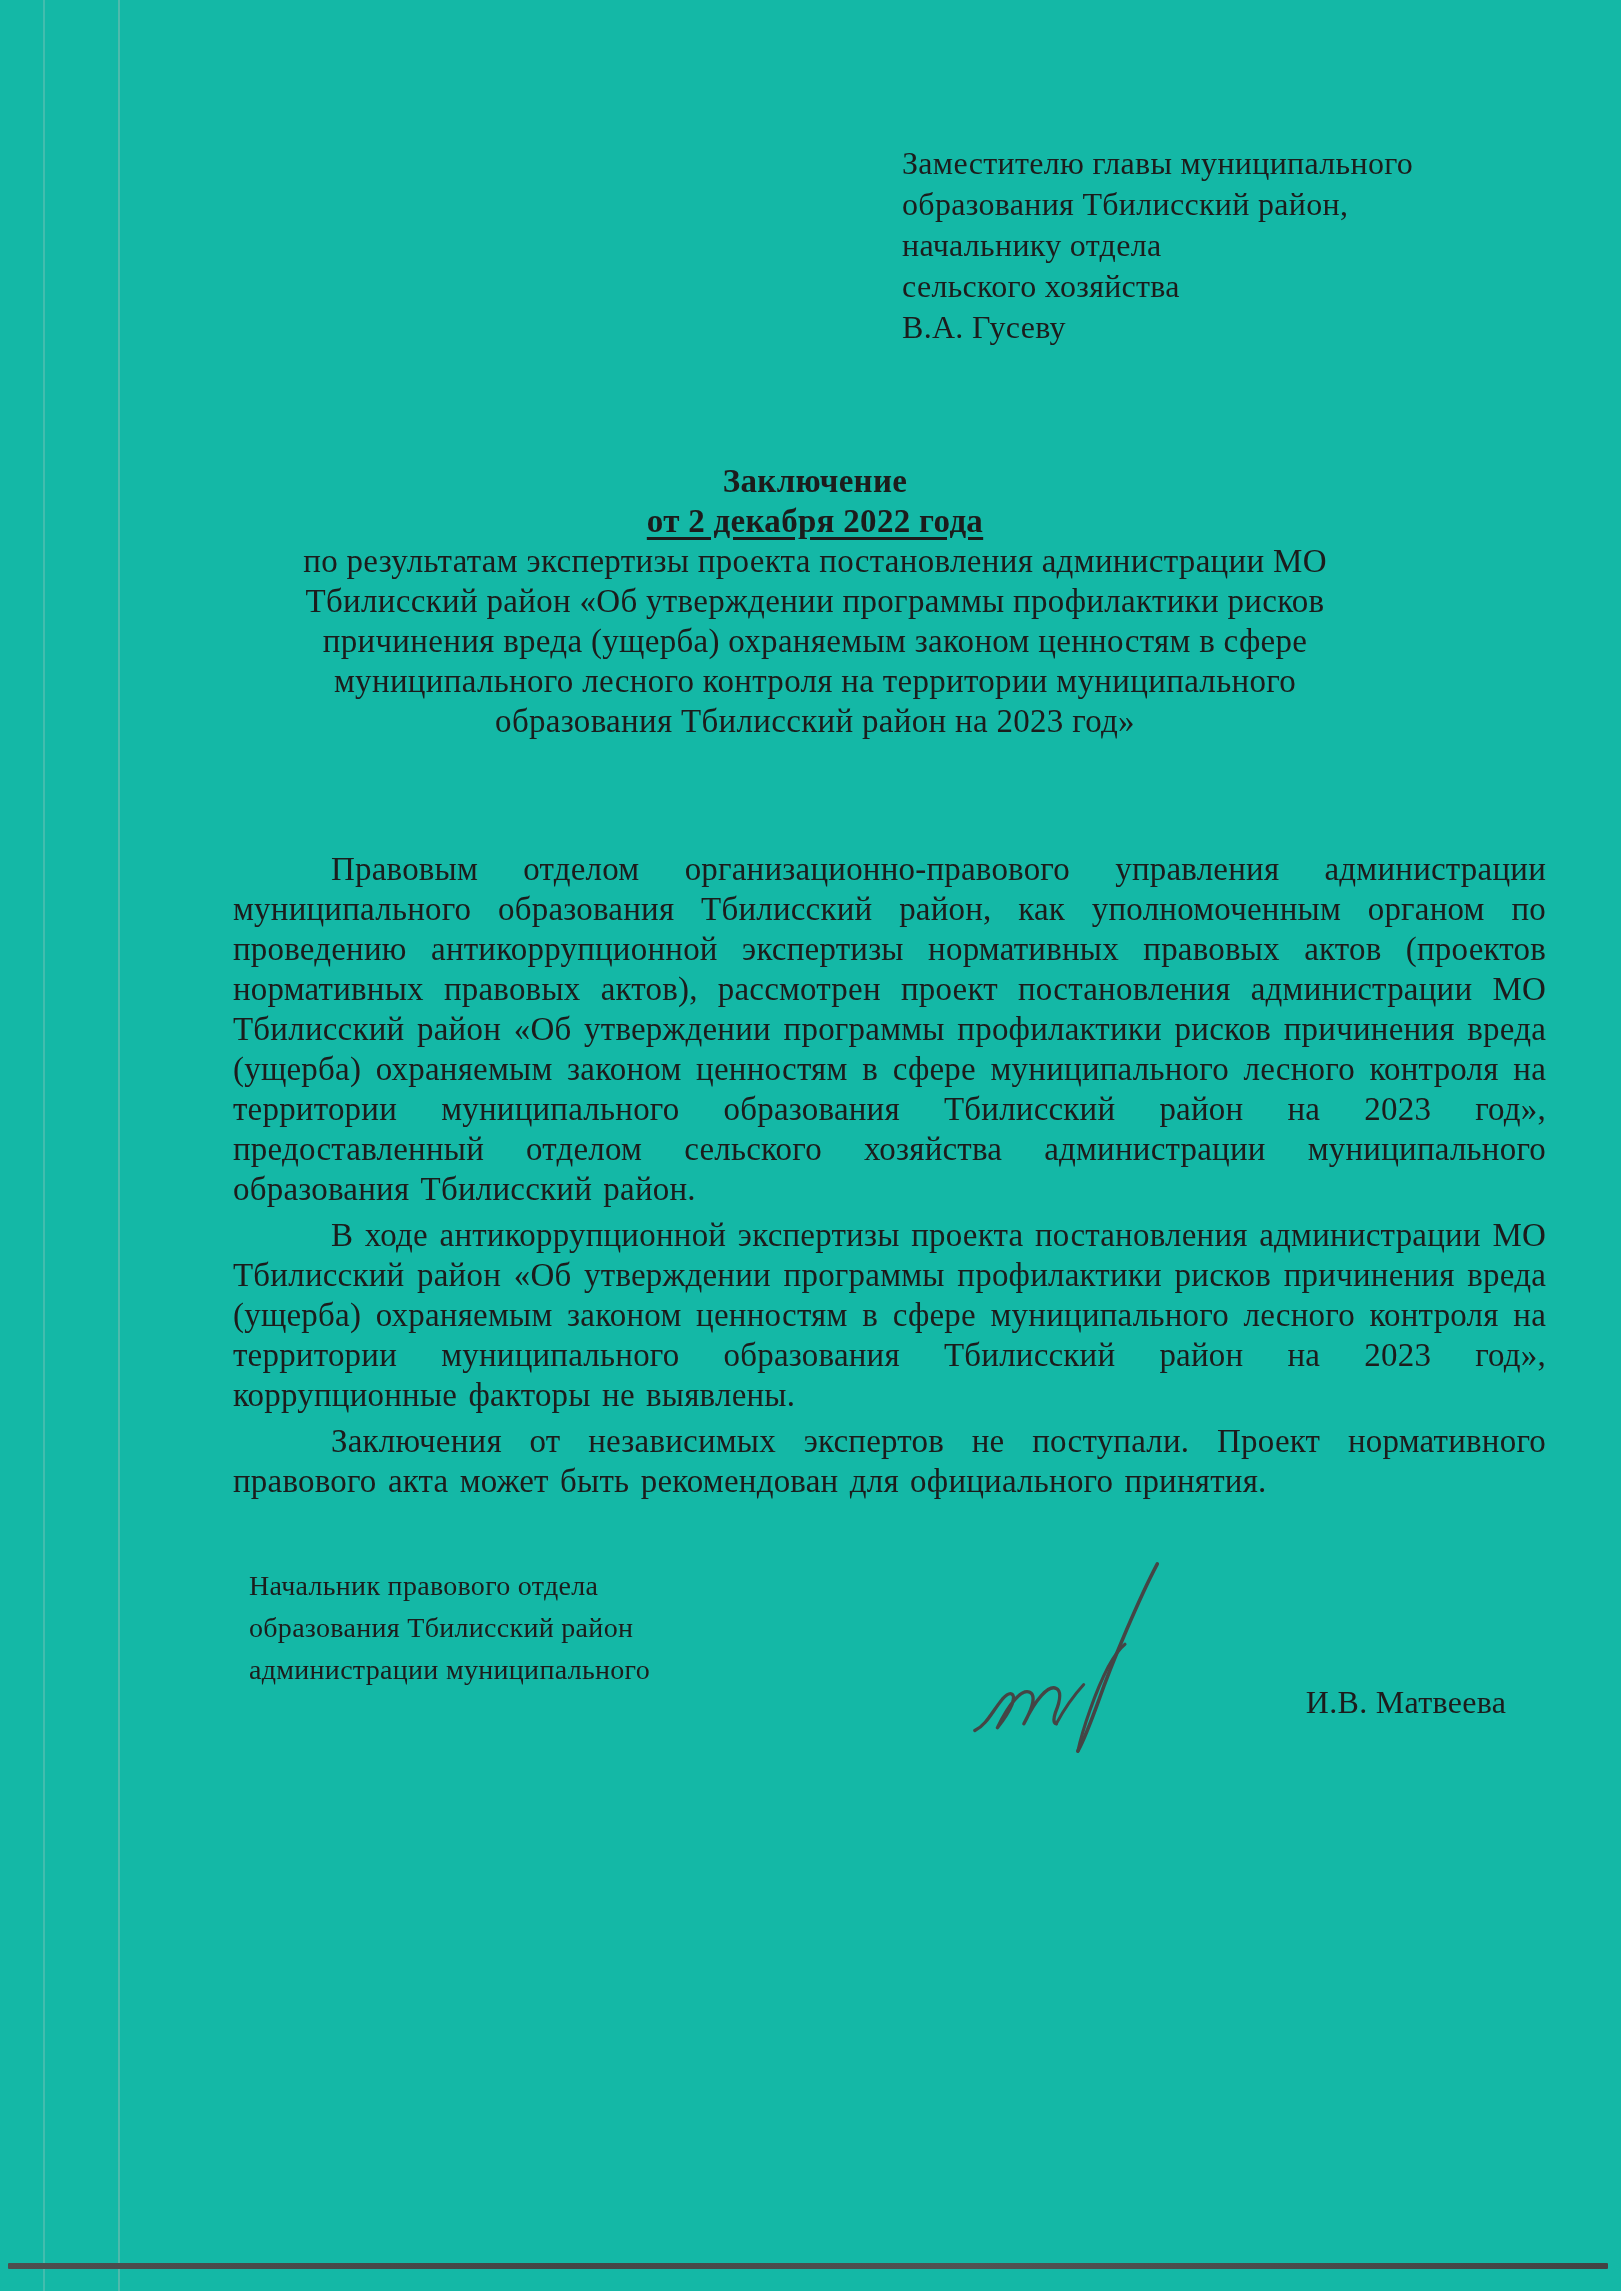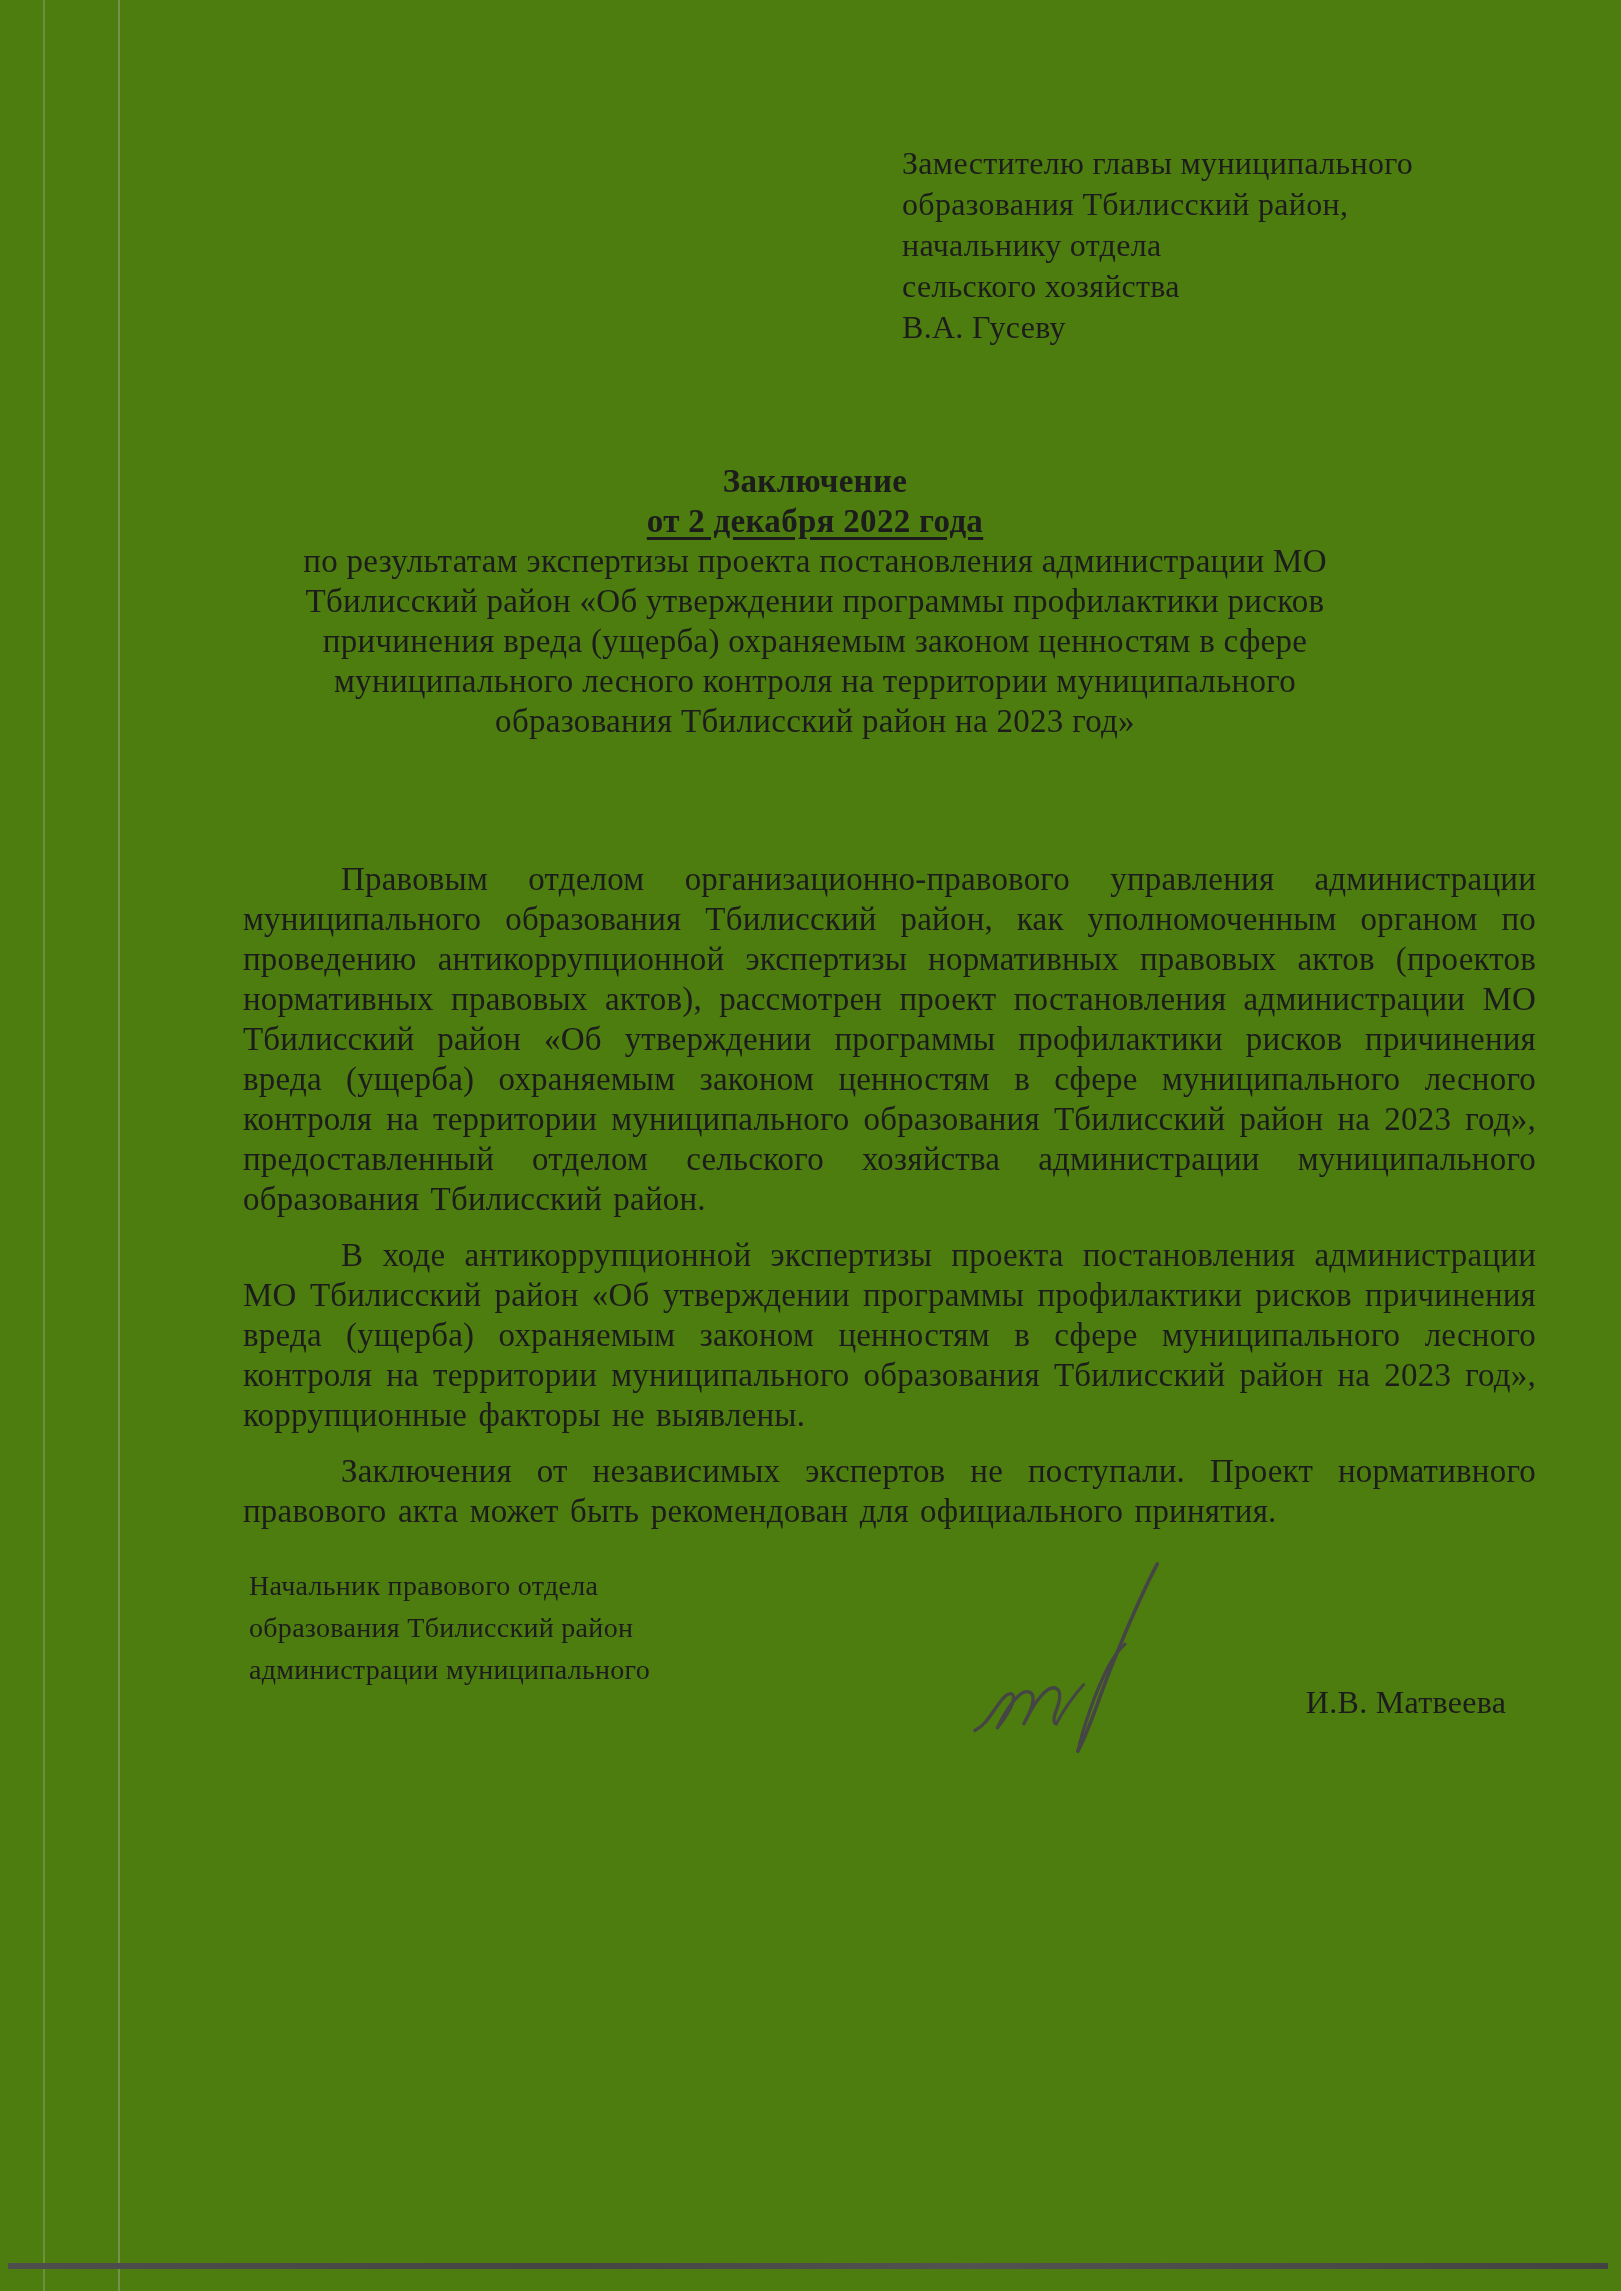--- a/index.html
+++ b/index.html
@@ -5,21 +5,21 @@
   html, body {
     margin: 0;
     padding: 0;
     background: #9a9a9a;
   }
   .page {
     position: relative;
     width: 1621px;
     height: 2292px;
     margin: 0 auto;
-    background: #4d7c0f;
+    background: #14b8a6;
     overflow: hidden;
     font-family: "Liberation Serif", "DejaVu Serif", serif;
     color: #1c1c1c;
   }
 
   
   .scan-vline-a {
     position: absolute;
     left: 118px; top: 0;
     width: 2px; height: 100%;
@@ -75,21 +75,21 @@
     position: absolute;
     left: 227px; top: 843px;
     width: 1325px;
     font-size: 33px;
     line-height: 40px;
     text-align: justify;
     word-spacing: 2.9px;
     letter-spacing: 0.2px;
   }
   .body-text p {
-    margin: 16px;
+    margin: 6px;
     text-indent: 98px;
   }
 
   
   .signatory-position {
     position: absolute;
     left: 220px; top: 1565px;
     width: 627px;
     font-size: 28px;
     line-height: 42px;

